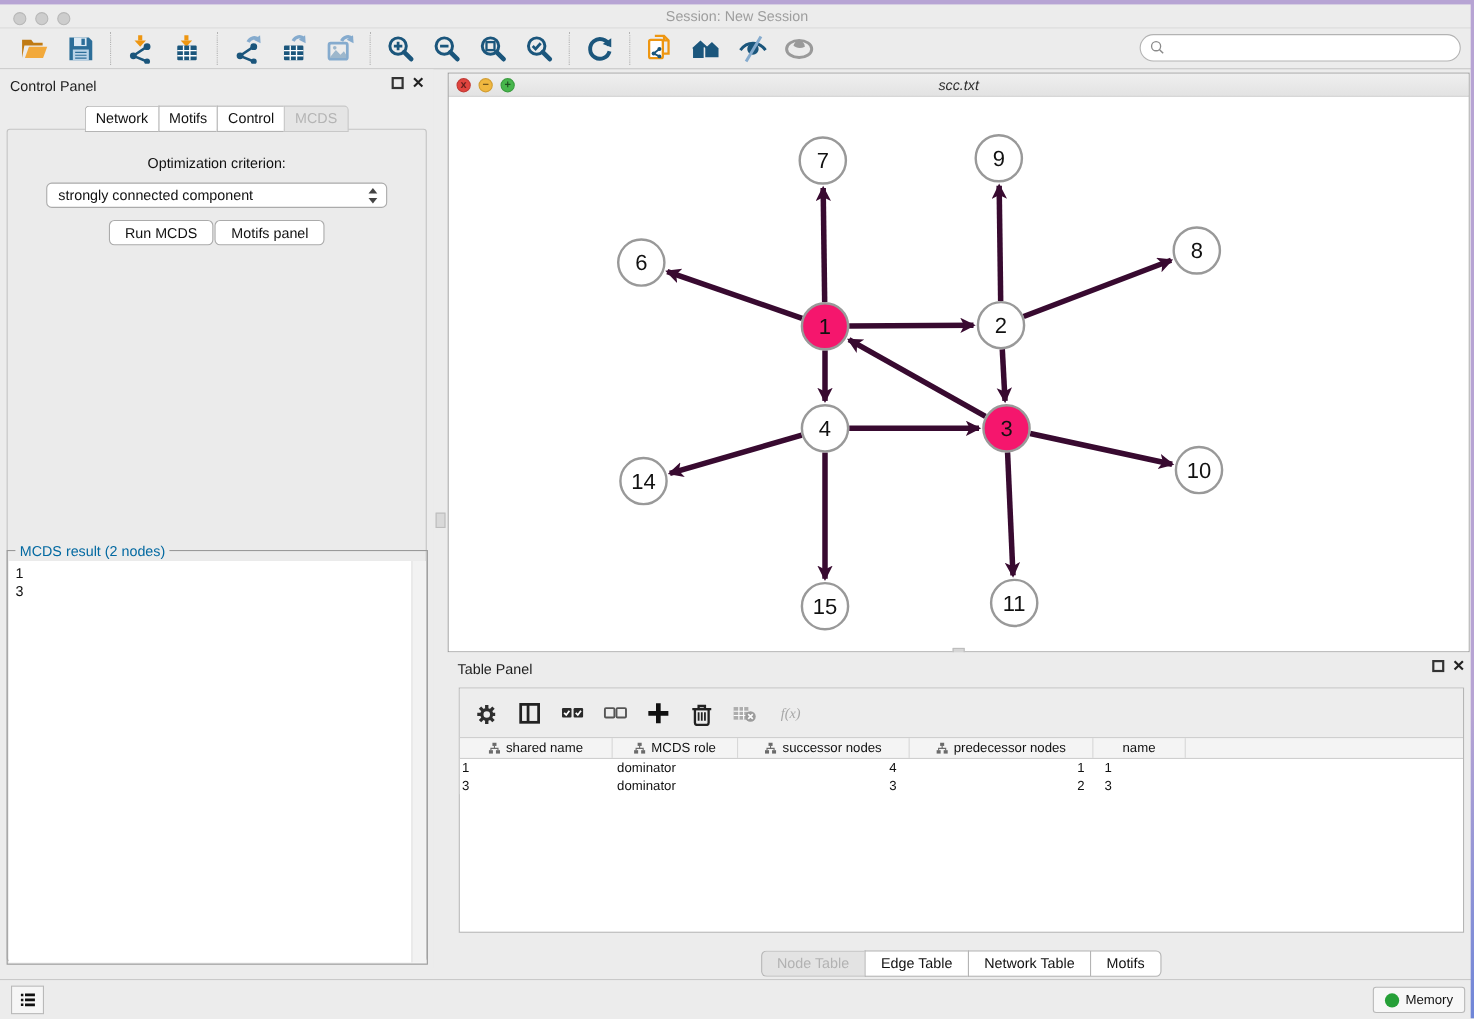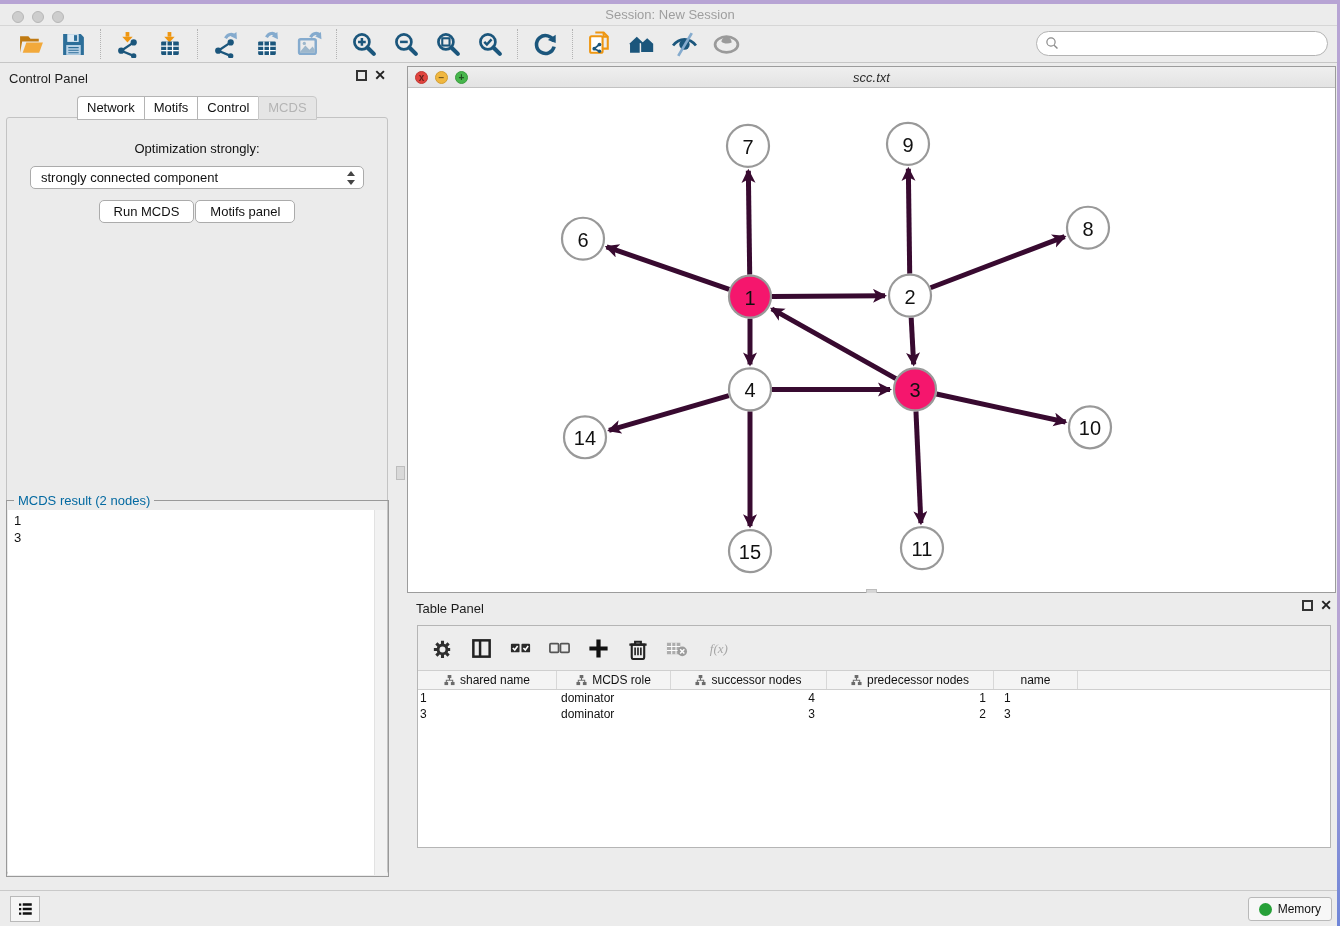--- a/index.html
+++ b/index.html
@@ -32,21 +32,21 @@
   .wc-close { font-size:14px; font-weight:bold; color:#222; line-height:11px; }
 
   .cp-tabs { position:absolute; left:77px; top:33px; display:flex; z-index:3; }
   .cp-tab { font-size:13px; padding:3px 9px 4px; background:#fff; border:1px solid #b4b4b4; border-right:none; color:#111; }
   .cp-tab:first-child { border-top-left-radius:4px; }
   .cp-tab:last-child { border-right:1px solid #c4c4c4; border-top-right-radius:4px; }
   .cp-tab.active { background:#e5e5e5; color:#b4b4b4; border-color:#c8c8c8; }
 
   .cp-content { position:absolute; left:6px; right:6px; top:54px; bottom:6px; background:#ebebeb; border:1px solid #c3c3c3; border-radius:3px; }
   .opt-label { text-align:center; margin-top:23px; font-size:13px; color:#111; }
-  .combo { margin:10px auto 0; width:334px; height:23px; background:#fff; border:1px solid #ababab; border-radius:5px; position:relative; font-size:13px; line-height:21px; padding-left:10px; color:#111; }
+  .combo { margin:10px auto 0; width:310px; height:23px; background:#fff; border:1px solid #ababab; border-radius:5px; position:relative; font-size:13px; line-height:21px; padding-left:10px; color:#111; }
   .combo .stepper { position:absolute; right:7px; top:2px; width:10px; height:18px; }
   .btn-row { display:flex; justify-content:center; gap:1px; margin-top:11px; }
   .pbtn { background:#fff; border:1px solid #ababab; border-radius:5px; font-size:13px; padding:3px 14px; color:#111; }
 
   .result-group { position:absolute; left:6px; right:5px; top:437px; bottom:3px; border:1px solid #999; }
   .result-label { position:absolute; top:-8px; left:7px; background:#ebebeb; padding:0 4px; font-size:13px; color:#0369a1; }
   .result-area { position:absolute; left:1px; right:1px; top:9px; bottom:1px; background:#fff; font-size:13px; line-height:17px; padding:2px 6px; white-space:pre; color:#111; }
   .result-scroll { position:absolute; right:1px; top:9px; bottom:1px; width:13px; background:#f2f2f2; border-left:1px solid #e2e2e2; }
 
   .divider-handle { position:absolute; left:396px; top:466px; width:9px; height:14px; background:#d9d9d9; border:1px solid #bdbdbd; }
@@ -252,21 +252,21 @@
       <span class="wc-close">✕</span>
     </span>
   </div>
   <div class="cp-tabs" id="cp-tabs">
       <div class="cp-tab">Network</div>
       <div class="cp-tab">Motifs</div>
       <div class="cp-tab">Control</div>
       <div class="cp-tab active">MCDS</div>
     </div>
   <div class="cp-content">
-    <div class="opt-label">Optimization strongly:</div>
+    <div class="opt-label">Optimization criterion:</div>
     <div class="combo">
       <span>strongly connected component</span>
       <svg class="stepper" viewBox="0 0 10 18">
         <path d="M1 7 L5 2 L9 7 Z" fill="#444"></path>
           <path d="M1 11 L5 16 L9 11 Z" fill="#444"></path>
       </svg>
     </div>
     <div class="btn-row">
       <button class="pbtn">Run MCDS</button>
       <button class="pbtn">Motifs panel</button>
@@ -479,20 +479,26 @@
         </div>
         <div class="tgrid-row">
           <div class="td-cell" style="width: 139px; text-align: left; padding: 0px 0px 0px 2px;">3</div>
           <div class="td-cell" style="width: 114px; text-align: left; padding: 0px 0px 0px 4px;">dominator</div>
           <div class="td-cell" style="width: 156px; text-align: right; padding: 0px 12px 0px 0px;">3</div>
           <div class="td-cell" style="width: 167px; text-align: right; padding: 0px 8px 0px 0px;">2</div>
           <div class="td-cell" style="width: 84px; text-align: left; padding: 0px 0px 0px 10px;">3</div>
         </div>
       </div>
   </div>
+  <div class="tp-tabs" id="tp-tabs">
+      <div class="tp-tab active">Node Table</div>
+      <div class="tp-tab">Edge Table</div>
+      <div class="tp-tab">Network Table</div>
+      <div class="tp-tab">Motifs</div>
+    </div>
 </div>
 
 <div class="status-bar">
   <div class="list-btn">
     <svg viewBox="0 0 24 24">
       <path d="M4 6h3M4 12h3M4 18h3" stroke="#111" stroke-width="3"></path>
       <path d="M9 6h12M9 12h12M9 18h12" stroke="#111" stroke-width="3.4"></path>
     </svg>
   </div>
   <div class="memory-btn">

